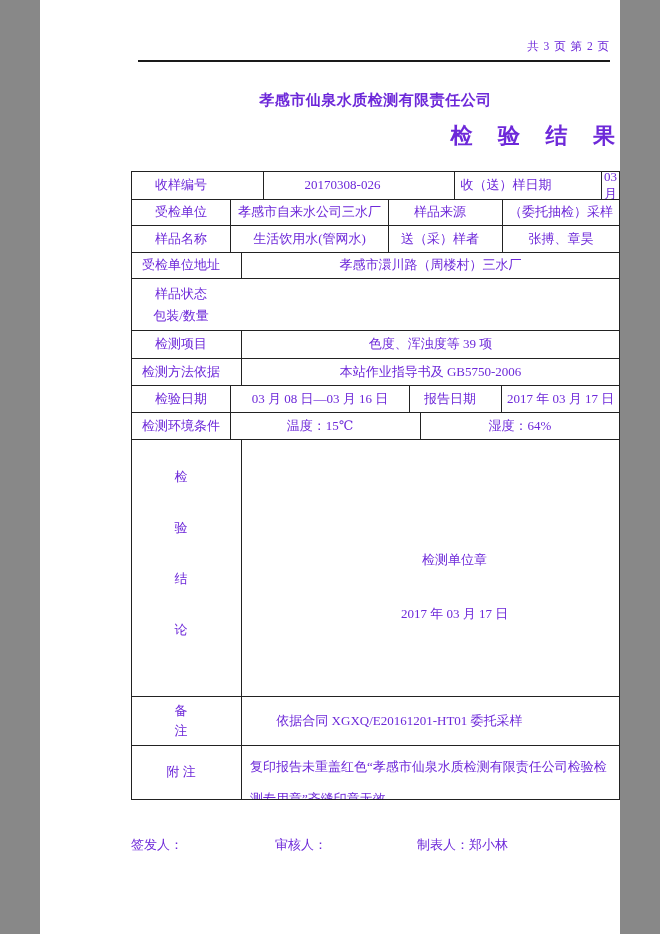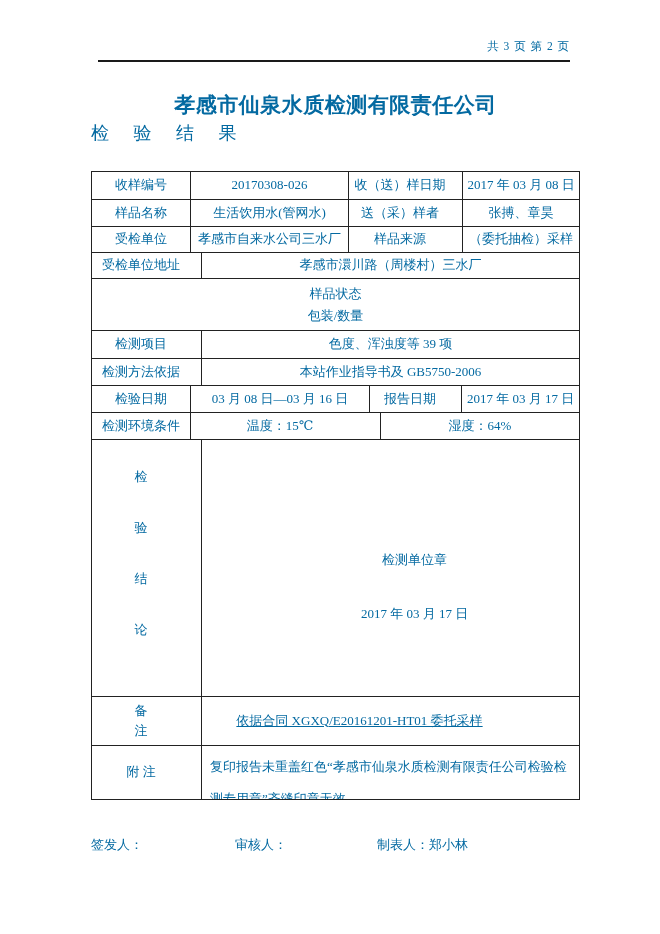--- a/index.html
+++ b/index.html
@@ -1,69 +1,69 @@
 <!DOCTYPE html>
 <html><head>
 <meta charset="utf-8">
 <style>
   * { margin:0; padding:0; box-sizing:border-box; }
   html,body { background:#888; }
   .page {
-    position:relative; width:660px; height:934px; background:#ffffff;
-    font-family:"Liberation Serif","DejaVu Serif",serif; color:#0369a1;
+    position:relative; width:580px; height:934px; background:#ffffff;
+    font-family:"Liberation Serif","DejaVu Serif",serif; color:#6d28d9;
     margin:0 auto; overflow:hidden;
   }
   .page-header {
     position:absolute; top:39px; left:98px; width:472px;
     text-align:right; font-size:11.5px; letter-spacing:1px;
   }
   .header-rule {
     position:absolute; top:60px; left:98px; width:472px; height:2px; background:#1a1a1a;
   }
   .company-title {
     position:absolute; top:91px; left:91px; width:489px; text-align:center;
-    font-size:21px; font-weight:bold; letter-spacing:0.5px;
+    font-size:15px; font-weight:bold; letter-spacing:0.5px;
   }
   .doc-title {
-    position:absolute; top:121px; left:91px; width:489px; text-align:left;
-    font-size:18px; font-weight:normal; letter-spacing:5px; word-spacing:10px;
+    position:absolute; top:121px; left:91px; width:489px; text-align:right;
+    font-size:22px; font-weight:bold; letter-spacing:5px; word-spacing:10px;
   }
   .info-table {
     position:absolute; top:171px; left:91px; width:489px;
     border:1px solid #222; font-size:13px;
   }
   .t-row { display:flex; border-top:1px solid #222; }
-  .t-row:first-child { border-top:none; }
+  .t-row:first-child { border-top:none;gap:33px; }
   .t-cell {
     display:flex; flex-direction:column; align-items:center; justify-content:center;
     border-left:1px solid #222; text-align:center; line-height:1.3; overflow:hidden;
   }
   .t-cell:first-child { border-left:none; }
   .c-label  { width:98px; flex:none; }
   .c-val-a  { width:158px; flex:none; }
   .c-lab-a  { width:103px; flex:none; }
   .c-val-b  { width:179px; flex:none; }
   .c-lab-b  { width:81px;  flex:none; }
   .c-rest   { flex:1;margin-left:11px; }
   .h26 { height:26px; } .h27 { height:27px; } .h28 { height:28px; }
-  .h52 { height:52px;justify-content:center; } .h49 { height:49px; } .h54 { height:54px; }
+  .h52 { height:52px; } .h49 { height:49px; } .h54 { height:54px; }
   .two-line { line-height:22px; }
   
   .concl-row { height:257px; }
   .concl-label {
     justify-content:space-between; padding:30px 0 60px 0; line-height:1;
   }
   .concl-content {
     justify-content:flex-start; padding-top:112px; gap:37px;
     transform:none;
   }
   .concl-content .shifted { transform:translateX(24px); }
   
   .remark-label { line-height:20px; }
-  .remark-value { transform:translateX(-31px);text-decoration:underline; }
+  .remark-value { transform:translateX(-31px); }
   .note-value {
     align-items:flex-start; justify-content:flex-start; text-align:left;
     padding:5px 8px 0 8px; line-height:32px;
   }
   .sign-row { position:absolute; top:836px; left:91px; width:489px; height:20px; font-size:13px; }
   .sign-issuer   { position:absolute; left:0; }
   .sign-reviewer { position:absolute; left:144px; }
   .sign-preparer { position:absolute; left:286px; }
 </style>
 </head>
@@ -81,32 +81,32 @@
 
   <div class="info-table">
 
     <div class="t-row h27">
       <div class="t-cell c-label">收样编号</div>
       <div class="t-cell c-val-a">20170308-026</div>
       <div class="t-cell c-lab-a">收（送）样日期</div>
       <div class="t-cell c-rest">2017 年 03 月 08 日</div>
     </div>
 
+    <div class="t-row h26">
+      <div class="t-cell c-label">受检单位</div>
+      <div class="t-cell c-val-a">孝感市自来水公司三水厂</div>
+      <div class="t-cell c-lab-a">样品来源</div>
+      <div class="t-cell c-rest">（委托抽检）采样</div>
+    </div>
+
     <div class="t-row h27">
       <div class="t-cell c-label">样品名称</div>
       <div class="t-cell c-val-a">生活饮用水(管网水)</div>
       <div class="t-cell c-lab-a">送（采）样者</div>
       <div class="t-cell c-rest">张搏、章昊</div>
-    </div>
-
-    <div class="t-row h26">
-      <div class="t-cell c-label">受检单位</div>
-      <div class="t-cell c-val-a">孝感市自来水公司三水厂</div>
-      <div class="t-cell c-lab-a">样品来源</div>
-      <div class="t-cell c-rest">（委托抽检）采样</div>
     </div>
 
     <div class="t-row h26">
       <div class="t-cell c-label">受检单位地址</div>
       <div class="t-cell c-rest">孝感市澴川路（周楼村）三水厂</div>
     </div>
 
     <div class="t-row h52">
       <div class="t-cell c-label two-line">
         <span>样品状态</span>

